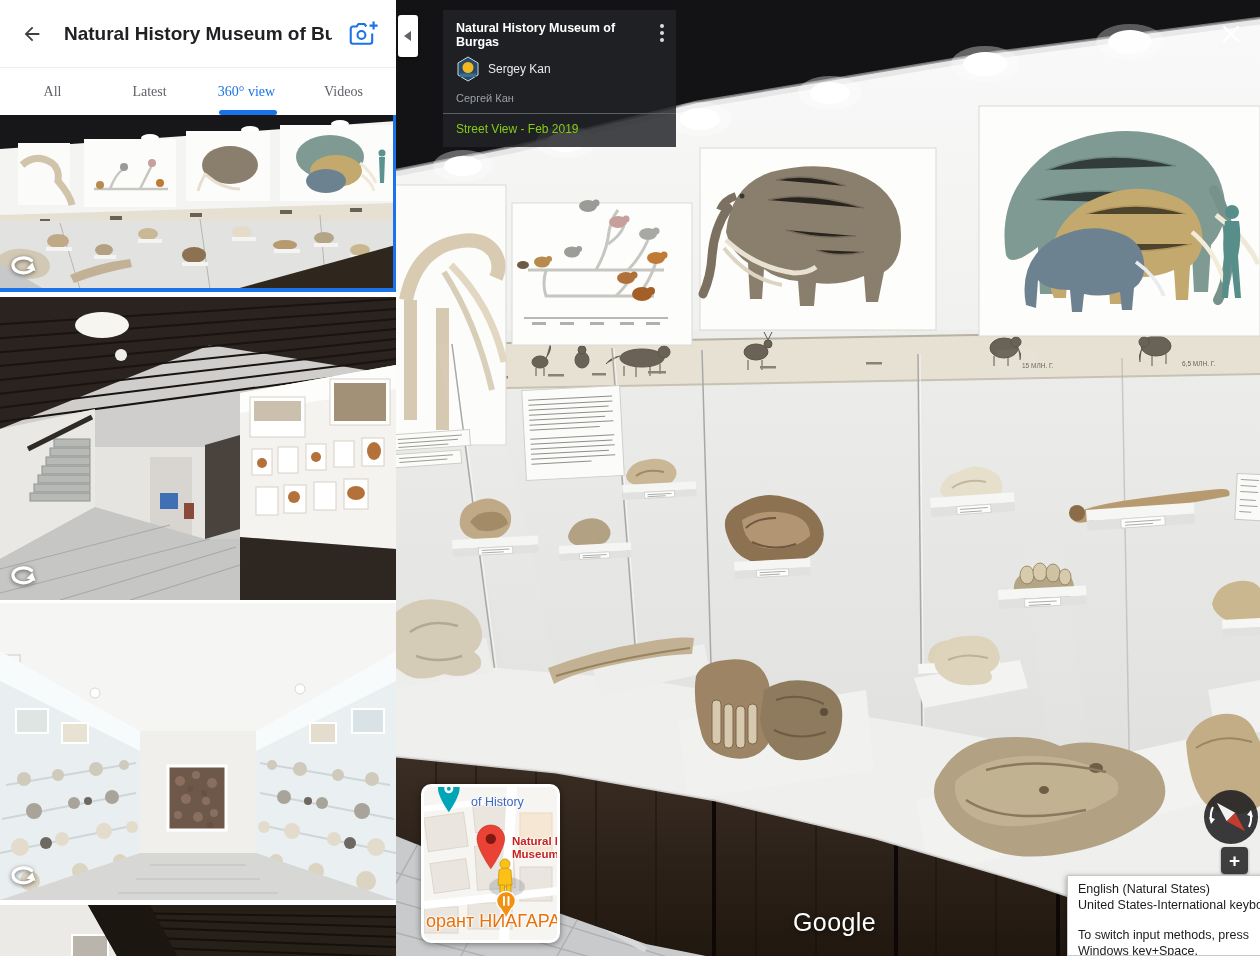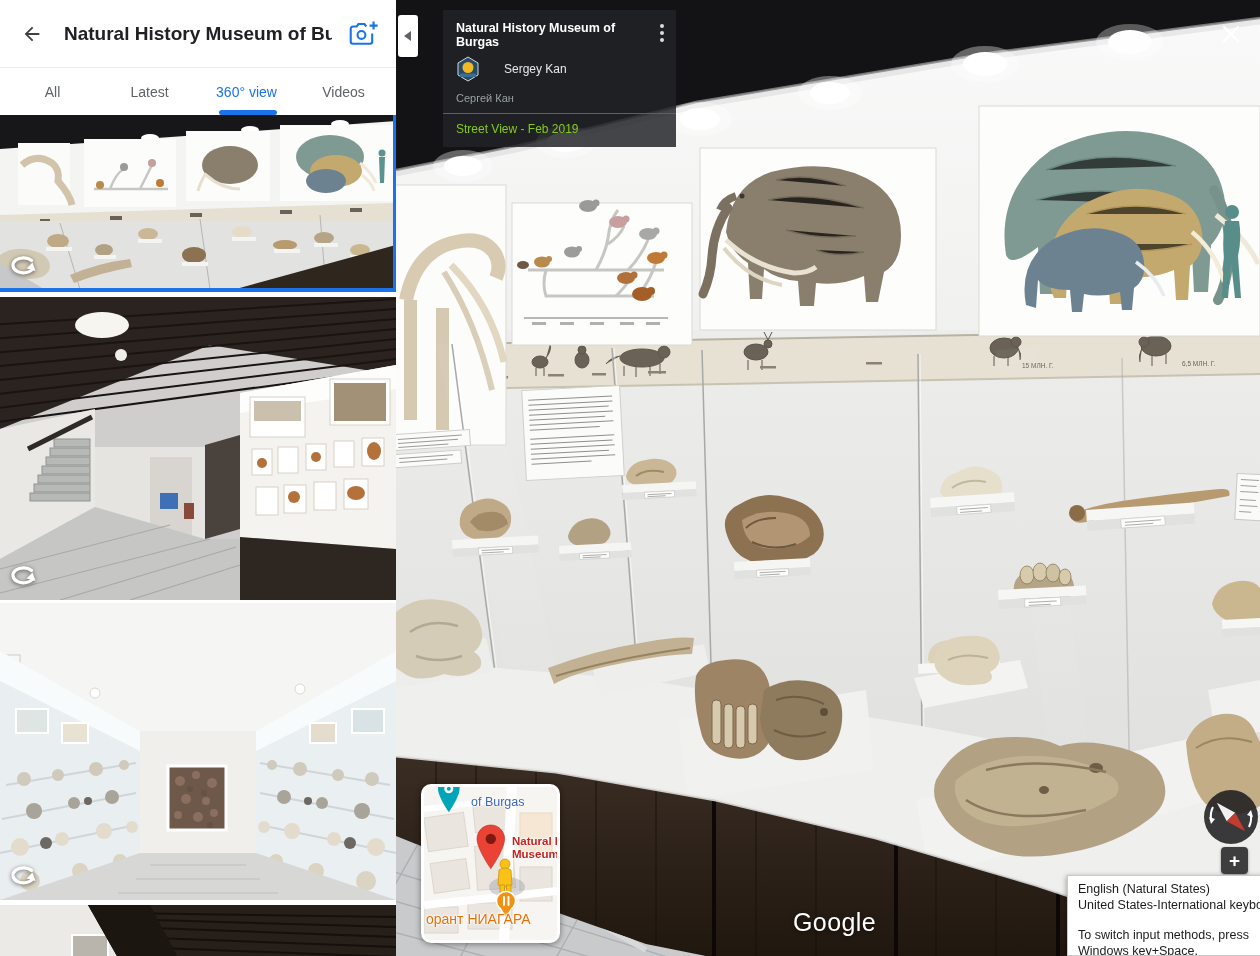--- a/index.html
+++ b/index.html
@@ -6,21 +6,21 @@
   html,body { width:1260px; height:956px; overflow:hidden; background:#fff;
               font-family:"Liberation Sans", sans-serif; }
   .stage { position:relative; width:1260px; height:956px; }
 
   
   .sidebar { position:absolute; left:0; top:0; width:396px; height:956px; background:#fff; z-index:10; }
   .sb-header { height:68px; display:flex; align-items:center; gap:12px; padding:0 12px; border-bottom:1px solid #ececec; }
   .icon-btn { width:40px; height:40px; border:0; background:transparent; display:flex; align-items:center; justify-content:center; border-radius:50%; cursor:pointer; flex:0 0 auto; }
   .sb-title { flex:1; font-size:19px; color:#202124; white-space:nowrap; overflow:hidden; }
   .tabs { position:relative; height:47px; display:flex; padding:0 4px; }
-  .tab { flex:1; border:0; background:transparent; font-family:Liberation Sans, sans-serif; font-size:14px; font-weight:500; color:#5f6368; cursor:pointer; }
+  .tab { flex:1; border:0; background:transparent; font-family:Liberation Serif, serif; font-size:14px; font-weight:500; color:#5f6368; cursor:pointer; }
   .tab.active { color:#1a73e8; }
   .tab-underline { position:absolute; bottom:0; left:219px; width:58px; height:5px; background:#1a73e8; border-radius:3px; }
   .thumbs { position:absolute; top:115px; left:0; right:0; bottom:0; overflow:hidden; }
   .thumb { position:relative; width:396px; overflow:hidden; cursor:pointer; background:#ddd; }
   .thumb svg { display:block; }
   .t1 { height:177px; margin-bottom:5px; border-bottom:4px solid #1a73e8; border-right:3px solid #1a73e8; }
   .t2 { height:303px; margin-bottom:3px; }
   .t3 { height:297px; margin-bottom:5px; }
   .t4 { height:60px; }
   .ps-icon { position:absolute; left:10px; bottom:10px; filter:drop-shadow(0 1px 2px rgba(0,0,0,.55)); }
@@ -33,36 +33,36 @@
   .collapse-btn { position:absolute; left:2px; top:15px; width:20px; height:42px; background:#fff; border:0;
                   border-radius:3px; box-shadow:0 1px 3px rgba(0,0,0,.35); z-index:45; display:flex;
                   align-items:center; justify-content:center; cursor:pointer; }
   .collapse-tri { width:0; height:0; border-top:5px solid transparent; border-bottom:5px solid transparent;
                   border-right:7px solid #5f6368; margin-right:2px; }
 
   .photo-card { position:absolute; left:47px; top:10px; width:233px; background:rgba(33,34,38,.84);
                 color:#fff; padding:11px 13px; z-index:45; }
   .card-title { font-size:12.5px; font-weight:bold; padding-right:14px; }
   .card-menu { position:absolute; right:4px; top:12px; width:20px; height:24px; border:0; background:transparent; cursor:pointer; }
-  .card-author-row { display:flex; align-items:center; gap:24px; margin-top:7px; cursor:pointer; }
+  .card-author-row { display:flex; align-items:center; gap:8px; margin-top:7px; cursor:pointer; }
   .card-author { font-size:12px; color:#e8eaed; }
   .card-author-alt { font-size:11px; color:#9aa0a6; margin-top:10px; }
   .card-divider { border:0; border-top:1px solid #5c5f63; margin:9px -13px 8px; }
   .card-source { font-size:12px; color:#84cc16; }
 
   .close-btn { position:absolute; right:14px; top:20px; width:30px; height:30px; border:0; background:transparent;
                cursor:pointer; z-index:45; }
 
   .minimap { position:absolute; left:25px; top:784px; width:139px; height:159px; border:3px solid #fff;
              border-radius:10px; overflow:hidden; box-shadow:0 1px 6px rgba(0,0,0,.45); z-index:30;
              background:#f7f5f1; cursor:pointer; }
   .mm-label { position:absolute; text-shadow:0 0 2px #fff,0 0 2px #fff,0 0 3px #fff,0 0 3px #fff; white-space:nowrap; }
   .mm-area { left:47px; top:8px; font-size:12.5px; color:#3c66c4; }
   .mm-place { left:88px; top:48px; font-size:11.5px; font-weight:bold; color:#c5221f; line-height:1.15; }
-  .mm-street { left:2px; top:124px; font-size:14px; color:#e8710a; }
+  .mm-street { left:2px; top:124px; font-size:18px; color:#e8710a; }
 
   .watermark { position:absolute; left:397px; top:908px; font-size:25px; font-weight:500; color:#fff;
                letter-spacing:.4px; text-shadow:0 1px 4px rgba(0,0,0,.6); z-index:20; }
 
   .attribution { position:absolute; left:320px; top:939px; width:544px; height:17px; background:rgba(15,15,15,.55);
                  display:flex; align-items:center; gap:30px; padding:0 8px; font-size:10.5px; color:#fff;
                  white-space:nowrap; z-index:20; }
   .picasa { display:flex; align-items:center; gap:4px; }
   .picasa-icon { width:9px; height:9px; border-radius:50%; flex:0 0 auto;
                  background:conic-gradient(#7b2e8e 0 20%, #d93025 0 40%, #f9ab00 0 60%, #1e8e3e 0 80%, #4285f4 0); }
@@ -858,21 +858,21 @@
           <rect x="76" y="98" width="4.5" height="13" fill="#fbc116" stroke="#c99410" stroke-width=".8"></rect>
           <rect x="82.5" y="98" width="4.5" height="13" fill="#fbc116" stroke="#c99410" stroke-width=".8"></rect>
         </g>
         <g>
           <circle cx="82" cy="114" r="9.5" fill="#f29111" stroke="#fff" stroke-width="1.5"></circle>
           <path d="M77,121 L87,121 L82,130 Z" fill="#f29111"></path>
           <rect x="79" y="109" width="2" height="10" rx="1" fill="#fff"></rect>
             <rect x="83.5" y="109" width="2" height="10" rx="1" fill="#fff"></rect>
         </g>
       </svg>
-      <div class="mm-label mm-area">of Burgas</div>
+      <div class="mm-label mm-area">of History</div>
       <div class="mm-label mm-place">
         <div>Natural H</div>
         <div>Museum</div>
       </div>
       <div class="mm-label mm-street">орант НИАГАРА</div>
     </div>
 
     <div class="watermark">Google</div>
 
 

